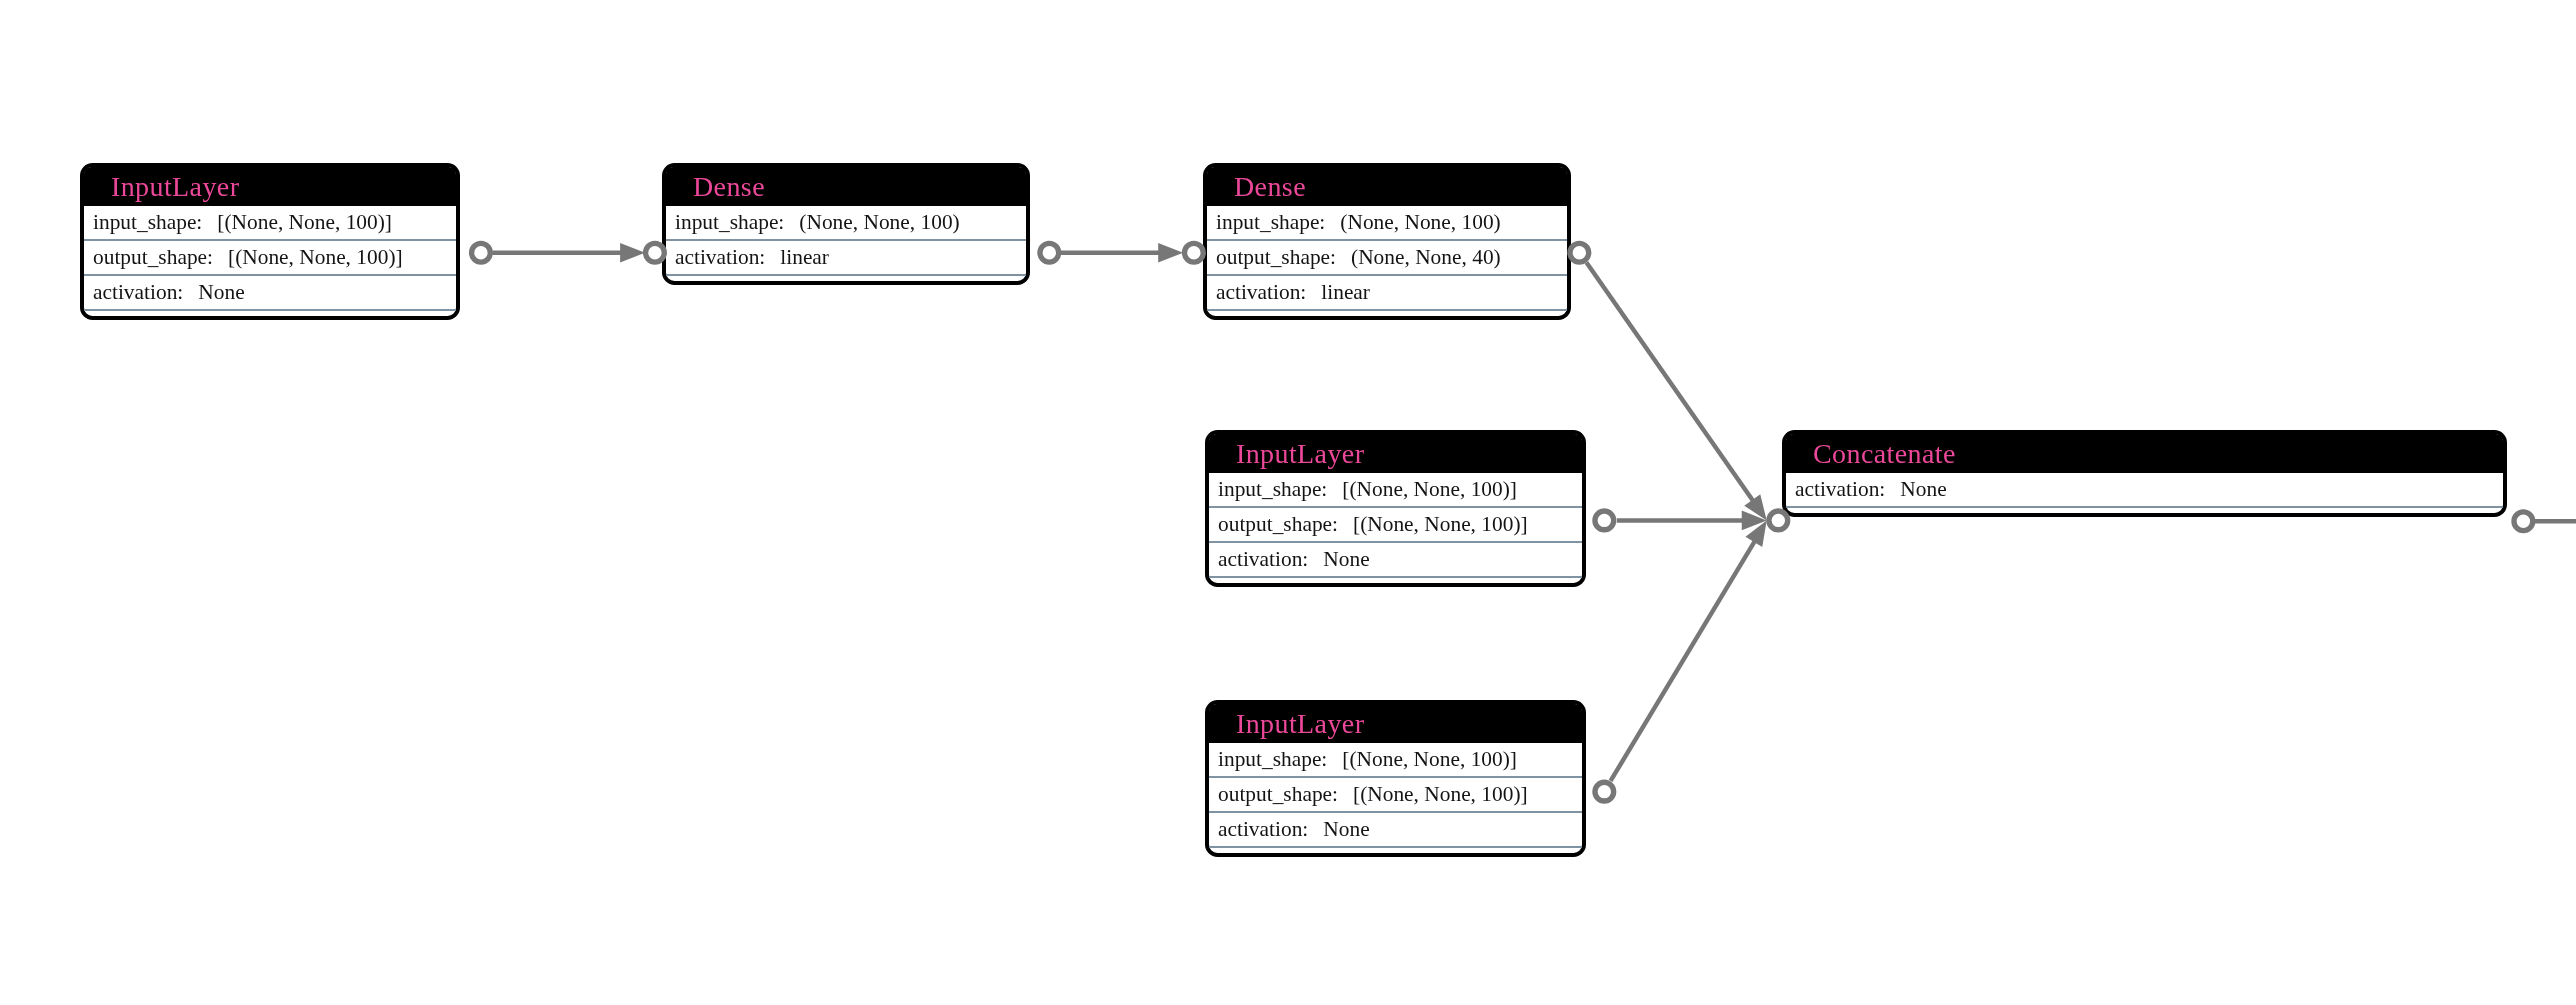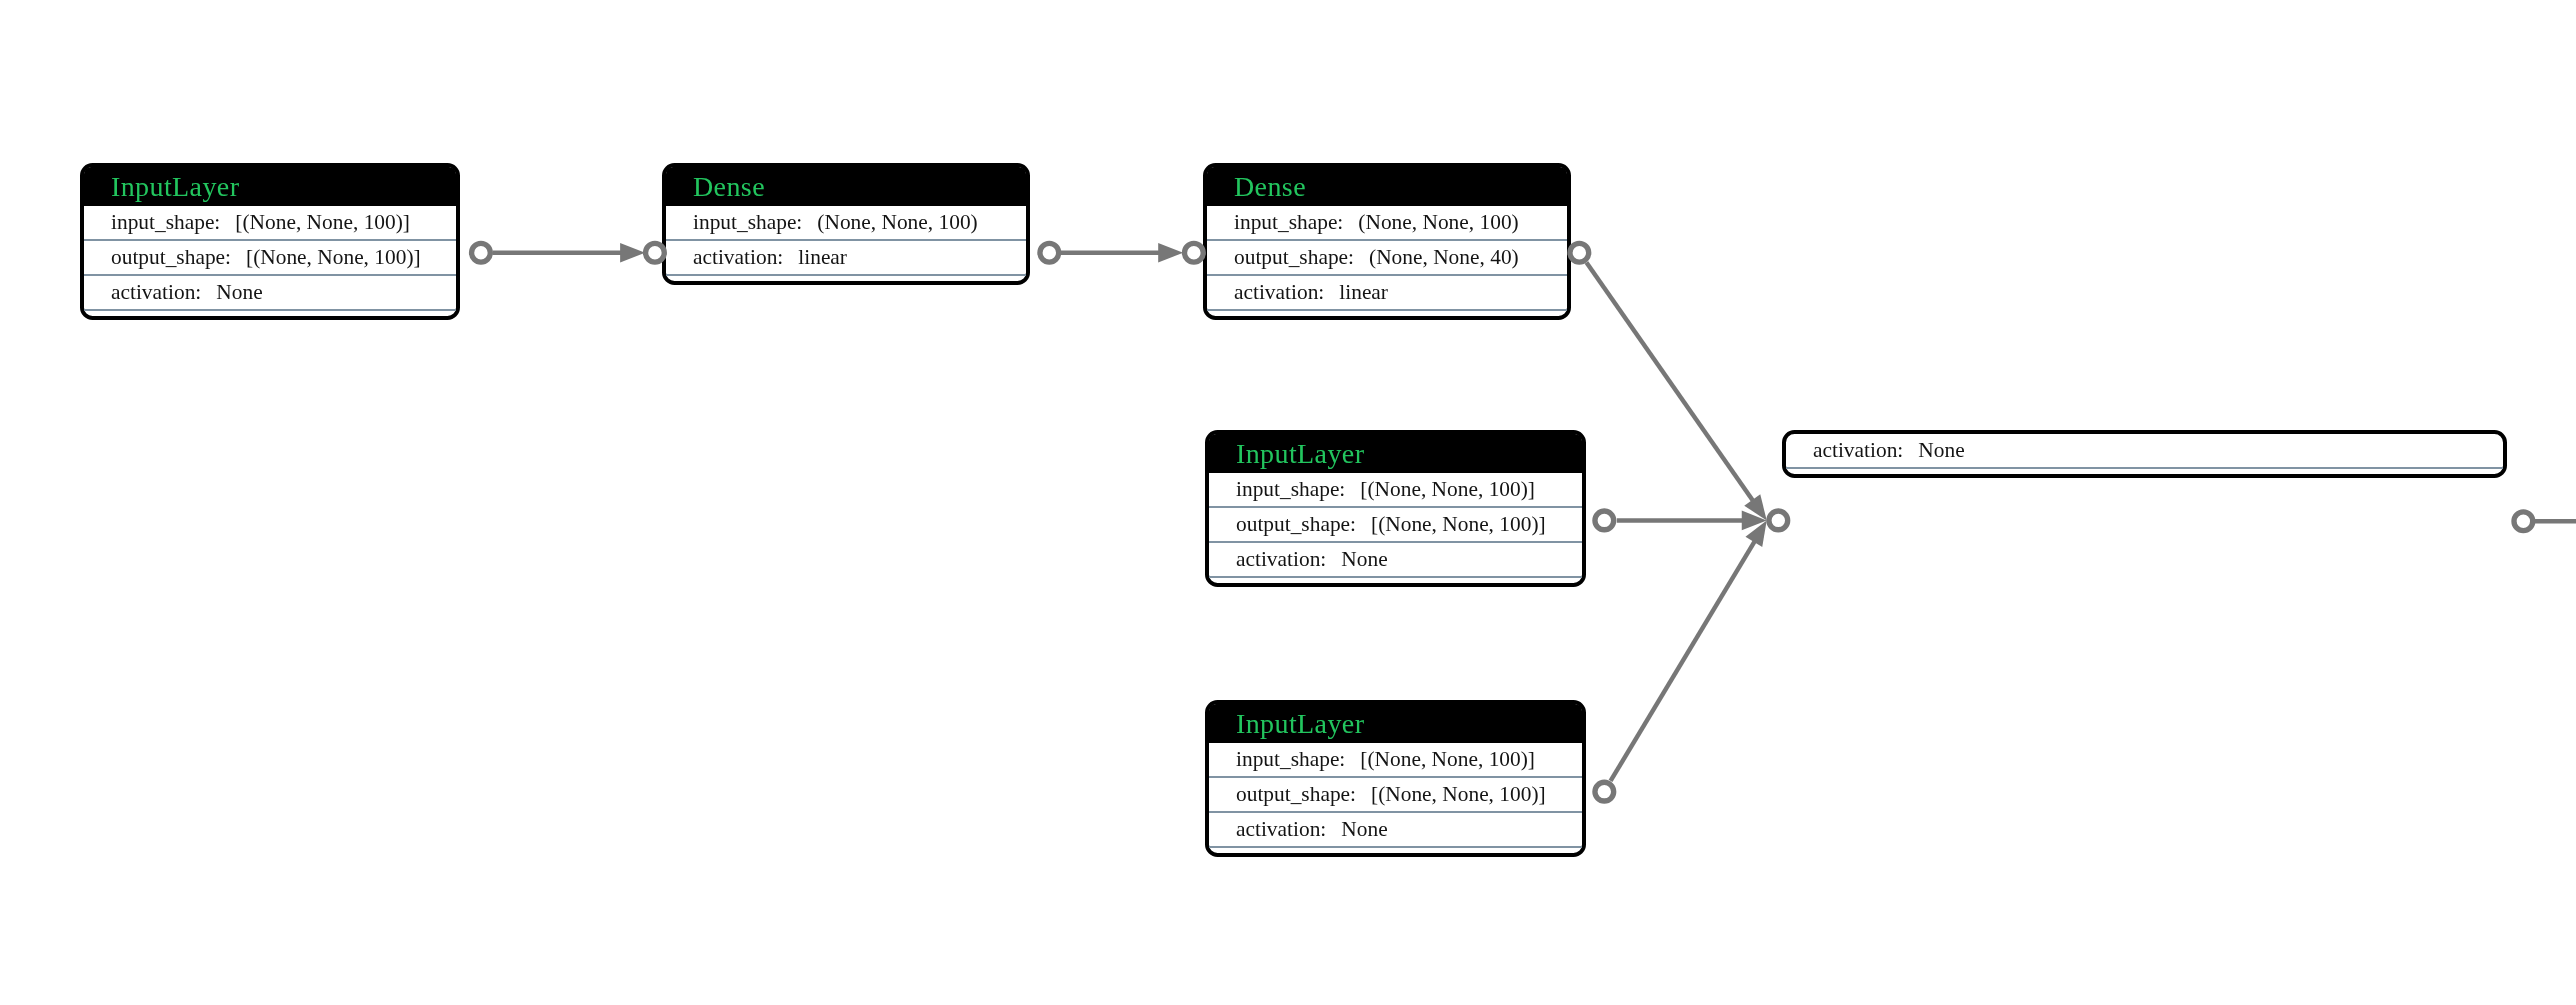--- a/index.html
+++ b/index.html
@@ -30,39 +30,39 @@
   .node {
     position: absolute;
     box-sizing: border-box;
     background: #ffffff;
     border: 4.5px solid #000000;
     border-radius: 12.5px;
     z-index: 1;
   }
   .node-header {
     background: #000000;
-    color: #22c55e;
+    color: #ec4899;
     height: 39px;
     line-height: 40px;
     padding-left: 27px;
     font-size: 28px;
     letter-spacing: 0.4px;
     border-top-left-radius: 7.1px;
     border-top-right-radius: 7.1px;
     white-space: nowrap;
     overflow: hidden;
   }
   .node-body {
     padding-bottom: 5.4px;
   }
   .row {
     height: 33px;
     line-height: 33px;
     border-bottom: 2.7px solid #8093a3;
-    padding-left: 27px;
+    padding-left: 9px;
     font-size: 21.4px;
     color: #141414;
     white-space: nowrap;
     overflow: hidden;
   }
   .row .value {
     margin-left: 15px;
   }
 </style>
 </head>
@@ -136,20 +136,21 @@
       <div class="row">
         <span class="label">output_shape:</span><span class="value">[(None, None, 100)]</span>
       </div>
       <div class="row">
         <span class="label">activation:</span><span class="value">None</span>
       </div>
     </div>
   </div>
 
   <div class="node" style="left:1782px; top:430px; width:725px;">
+    <div class="node-header">Concatenate</div>
     <div class="node-body">
       <div class="row">
         <span class="label">activation:</span><span class="value">None</span>
       </div>
     </div>
   </div>
 
   <svg class="edge-layer" viewBox="0 0 2887 1127" xmlns="http://www.w3.org/2000/svg">
     <g stroke="#777777" stroke-width="5" fill="#777777">
 

